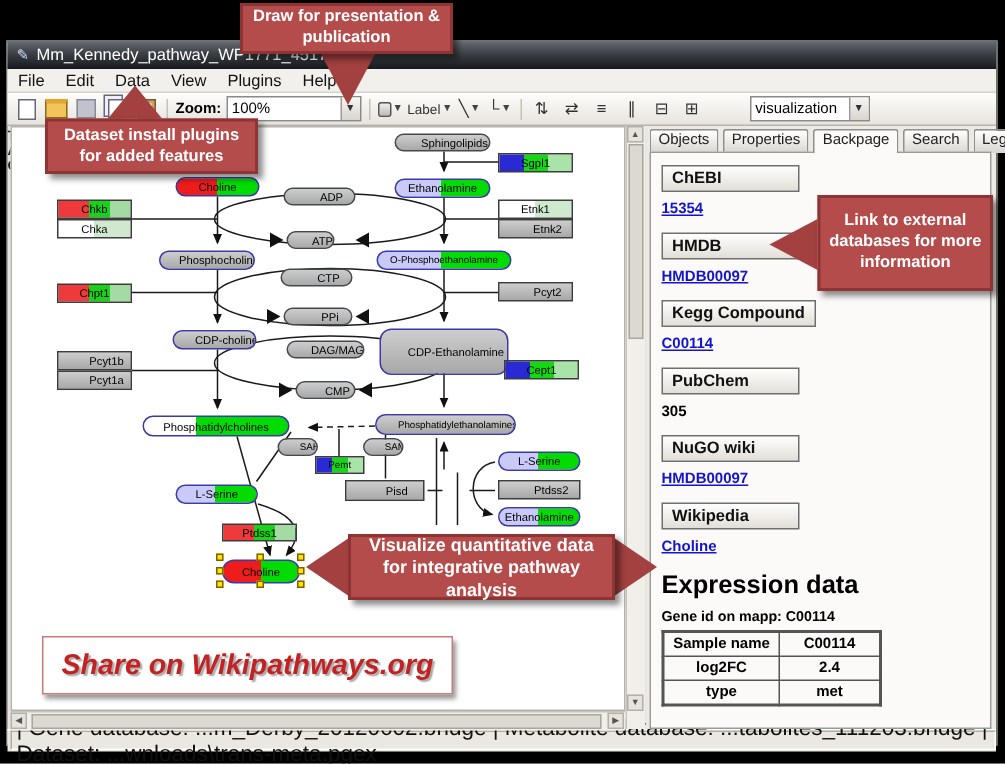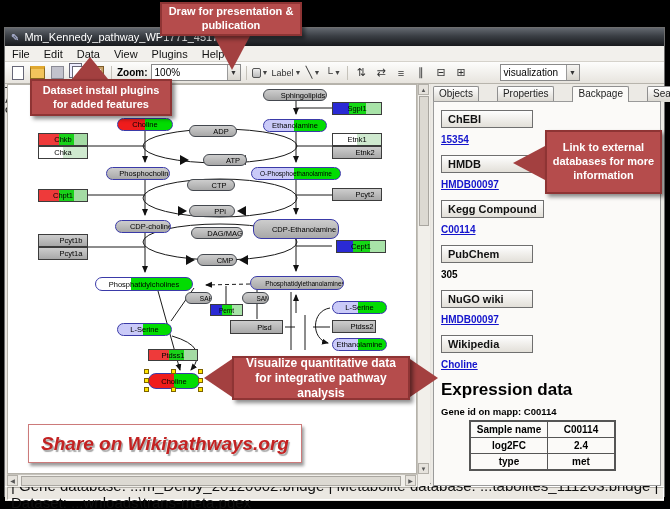--- a/index.html
+++ b/index.html
@@ -45,31 +45,31 @@
   .g-wg{background:linear-gradient(90deg,#ffffff 0 36%,#02dc02 36%);}
   .g-bg{background:linear-gradient(90deg,#2a2ad4 0 34%,#15d815 34% 68%,#a8e3a8 68%);}
   .g-wpale{background:linear-gradient(90deg,#ffffff 0 50%,#cfe9cf 50%);}
   .sel-h{position:absolute;width:5px;height:5px;background:#ffe400;border:1px solid #7c6200;box-sizing:border-box;z-index:6;}
   
   .sb{position:absolute;background:#f1efea;}
   .sb-thumb{position:absolute;background:#dcd9d2;border:1px solid #a9a6a0;box-sizing:border-box;}
   .sb-arrow{position:absolute;width:11px;height:11px;background:#e6e3dd;border:1px solid #b3b0a9;box-sizing:border-box;font-size:6px;color:#555;display:flex;align-items:center;justify-content:center;}
   
   #side{position:absolute;left:426px;top:0;width:233px;height:402px;background:#eceae5;}
-  #side-tabs{display:flex;gap:18px;padding:2px 0 0 2px;height:16px;}
+  #side-tabs{display:flex;gap:3px;padding:2px 0 0 2px;height:16px;}
   .tab{border:1px solid #8f8f8f;border-bottom:none;border-radius:2px 2px 0 0;background:linear-gradient(#ffffff,#d9d6cf);font-size:10px;padding:1px 5px;color:#222;cursor:pointer;}
   .tab.active{background:#fbfaf8;font-weight:normal;position:relative;z-index:2;}
   #side-body{position:absolute;left:2px;right:3px;top:17px;bottom:0;background:#fbfaf8;border:1px solid #9a9a9a;padding:8px 7px;box-sizing:border-box;overflow:hidden;}
   .sec{margin-bottom:10px;}
   .sec-h{border:1px solid #6f6f6f;background:linear-gradient(#fefefe,#e2dfd8);font-weight:bold;font-size:11px;padding:2px 6px;width:max-content;min-width:78px;color:#111;}
   .sec-v{margin-top:6px;font-size:10px;font-weight:bold;color:#000;}
   .lnk{color:#1414cc;text-decoration:underline;cursor:pointer;}
   .exp-h{font-weight:bold;font-size:17px;margin:4px 0 6px 0;}
   .mapp{font-weight:bold;font-size:9.5px;margin-bottom:3px;}
-  table.exp{border-collapse:collapse;border:2px solid #555;margin-left:28px;}
+  table.exp{border-collapse:collapse;border:2px solid #555;}
   table.exp td{border:1px solid #555;font-size:10px;font-weight:bold;text-align:center;width:72px;height:13px;padding:1px 2px;}
   table.exp td:last-child{width:62px;}
   
   #status{height:14px;border-top:1px solid #fff;background:#ebe8e2;display:flex;align-items:flex-start;font-size:15px;color:#111;padding-left:2px;}
   #status .cell{border:1px solid;border-color:#b0ada6 #fff #fff #b0ada6;padding:0 3px;height:11px;display:flex;align-items:center;}
   
   .callout{position:absolute;background:#b54c4c;border:2px solid #8e3434;box-shadow:3px 3px 4px rgba(0,0,0,.45);color:#fff;font-weight:bold;text-align:center;display:flex;align-items:center;justify-content:center;padding:2px 5px;line-height:1.25;z-index:50;box-sizing:border-box;font-size:11px;}
   .tri{position:absolute;width:0;height:0;z-index:49;}
   #share{position:absolute;left:28px;top:424px;width:272px;height:37px;background:#fff;border:1px solid #cc7a7a;box-shadow:2px 3px 3px rgba(0,0,0,.4);color:#c32222;font-style:italic;font-weight:bold;font-size:19px;display:flex;align-items:center;justify-content:center;z-index:50;text-shadow:1.5px 1.5px 1px #a9a9a9;}
 </style>
@@ -204,42 +204,42 @@
       <div class="node box g-rgp" style="left:30px;top:104px;width:50px;height:13px">Chpt1</div>
       <div class="node pill g-gray" style="left:107px;top:135px;width:56px;height:13px">CDP-choline</div>
       <div class="node box g-gray" style="left:30px;top:149px;width:50px;height:13px">Pcyt1b</div>
       <div class="node box g-gray" style="left:30px;top:162px;width:50px;height:13px">Pcyt1a</div>
       <div class="node pill g-wg" style="left:87px;top:192px;width:98px;height:14px">Phosphatidylcholines</div>
       <div class="node pill g-lg" style="left:109px;top:238px;width:55px;height:13px">L-Serine</div>
       <div class="node box g-rgp" style="left:140px;top:264px;width:50px;height:12px">Ptdss1</div>
       <div class="node pill g-rg" style="left:140px;top:288px;width:52px;height:16px;z-index:5">Choline</div>
 
       <div class="node gpill g-gray" style="left:181px;top:40px;width:48px;height:12px">ADP</div>
-      <div class="node gpill g-gray" style="left:195px;top:69px;width:44px;height:12px">ATP</div>
+      <div class="node gpill g-gray" style="left:183px;top:69px;width:32px;height:12px">ATP</div>
       <div class="node gpill g-gray" style="left:179px;top:94px;width:48px;height:12px">CTP</div>
       <div class="node gpill g-gray" style="left:181px;top:120px;width:46px;height:12px">PPi</div>
       <div class="node gpill g-gray" style="left:183px;top:142px;width:52px;height:12px">DAG/MAG</div>
       <div class="node gpill g-gray" style="left:189px;top:169px;width:40px;height:12px">CMP</div>
 
       <div class="node gpill g-gray" style="left:255px;top:4px;width:64px;height:12px">Sphingolipids</div>
       <div class="node box g-bg" style="left:324px;top:17px;width:50px;height:13px">Sgpl1</div>
       <div class="node pill g-lg" style="left:255px;top:34px;width:64px;height:13px">Ethanolamine</div>
       <div class="node box g-wpale" style="left:324px;top:48px;width:50px;height:13px">Etnk1</div>
       <div class="node box g-gray" style="left:324px;top:61px;width:50px;height:13px">Etnk2</div>
       <div class="node pill g-lg xs" style="left:243px;top:82px;width:90px;height:13px">O-Phosphoethanolamine</div>
       <div class="node box g-gray" style="left:324px;top:103px;width:50px;height:13px">Pcyt2</div>
-      <div class="node pill g-gray" style="left:245px;top:134px;width:86px;height:20px">CDP-Ethanolamine</div>
+      <div class="node pill g-gray" style="left:245px;top:134px;width:86px;height:31px">CDP-Ethanolamine</div>
       <div class="node box g-bg" style="left:328px;top:155px;width:50px;height:13px">Cept1</div>
       <div class="node pill g-gray xs" style="left:242px;top:191px;width:94px;height:14px">Phosphatidylethanolamines</div>
       <div class="node gpill g-gray" style="left:177px;top:207px;width:27px;height:12px;font-size:6.5px">SAH</div>
       <div class="node gpill g-gray" style="left:234px;top:207px;width:27px;height:12px;font-size:6.5px">SAM</div>
       <div class="node box g-bg" style="left:202px;top:219px;width:33px;height:12px;font-size:6.5px">Pemt</div>
       <div class="node box g-gray" style="left:222px;top:235px;width:53px;height:14px">Pisd</div>
       <div class="node pill g-lg" style="left:324px;top:216px;width:55px;height:13px">L-Serine</div>
-      <div class="node box g-gray" style="left:324px;top:235px;width:44px;height:13px">Ptdss2</div>
+      <div class="node box g-gray" style="left:324px;top:235px;width:55px;height:13px">Ptdss2</div>
       <div class="node pill g-lg" style="left:324px;top:253px;width:55px;height:13px">Ethanolamine</div>
 
       <span class="sel-h" style="left:136px;top:284px"></span>
       <span class="sel-h" style="left:163px;top:284px"></span>
       <span class="sel-h" style="left:190px;top:284px"></span>
       <span class="sel-h" style="left:136px;top:293px"></span>
       <span class="sel-h" style="left:190px;top:293px"></span>
       <span class="sel-h" style="left:136px;top:302px"></span>
       <span class="sel-h" style="left:163px;top:302px"></span>
       <span class="sel-h" style="left:190px;top:302px"></span>

